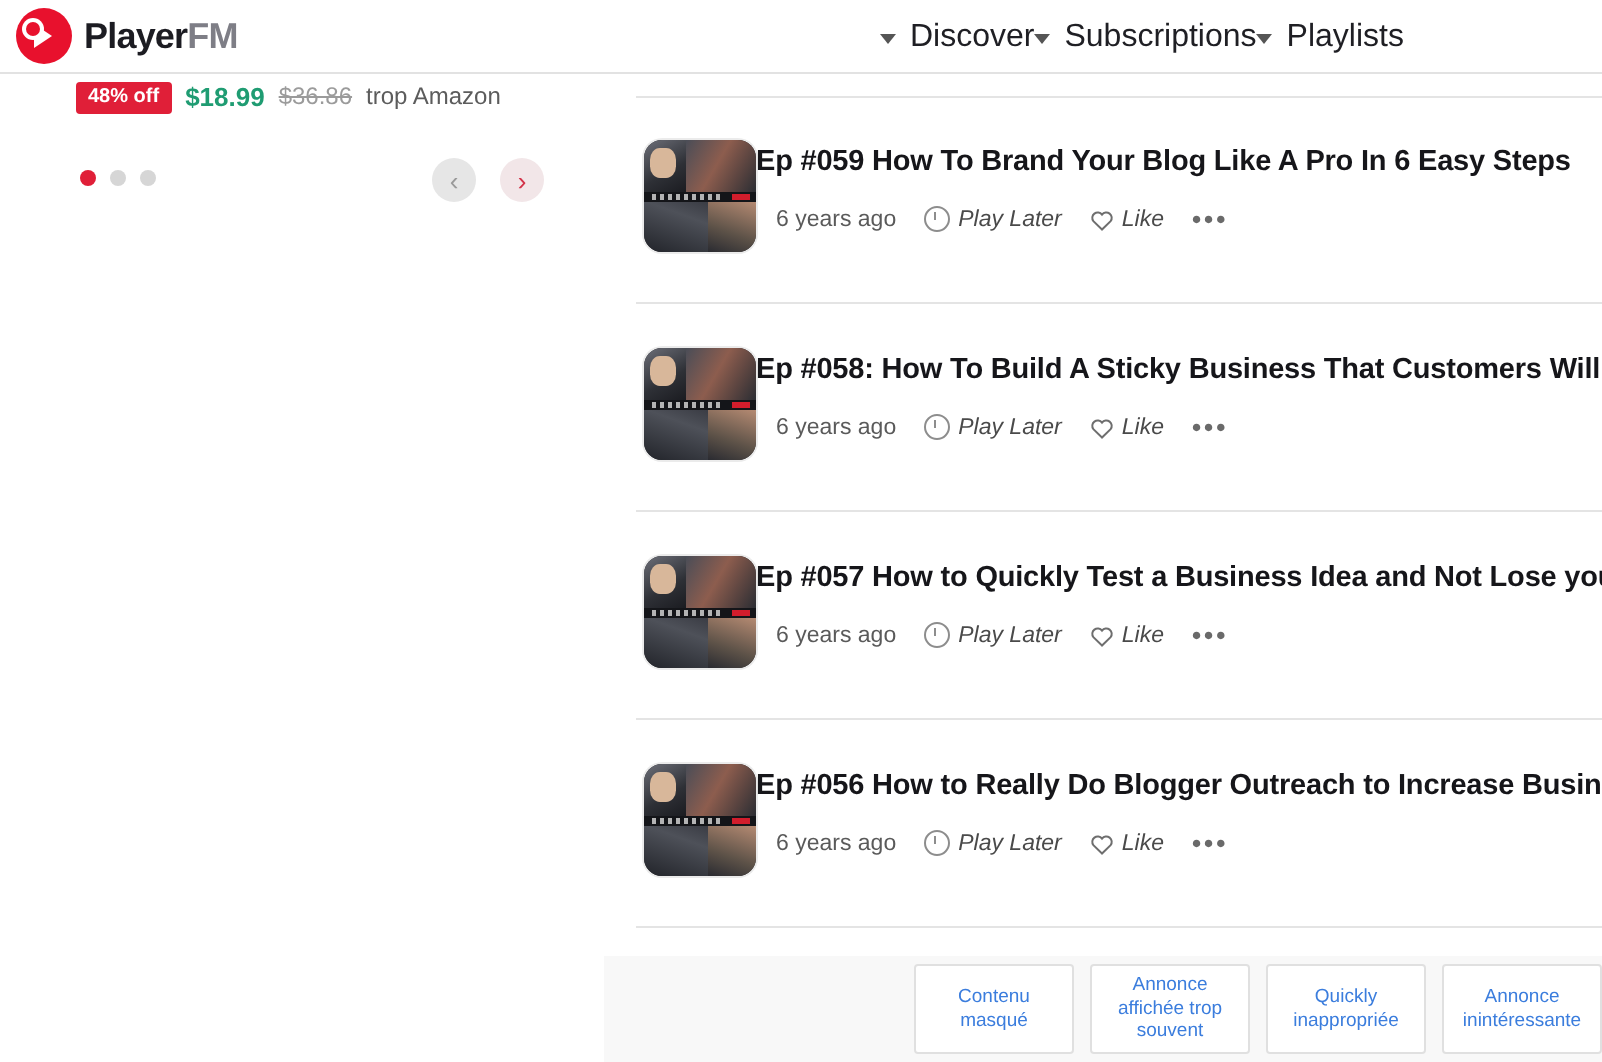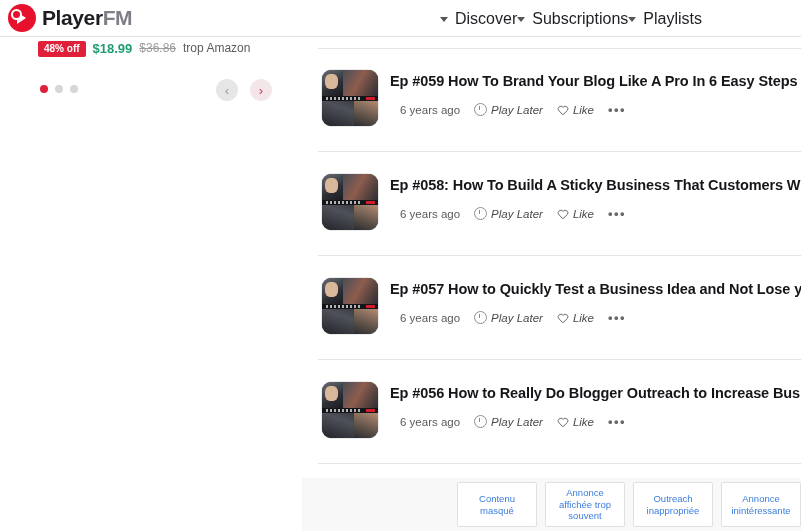--- a/index.html
+++ b/index.html
@@ -53,21 +53,21 @@
   .brand-mark::after {
     content: "";
     position: absolute;
     left: 5px; top: 7px;
     width: 7px; height: 7px;
     border-radius: 50%;
     background: #e8112d;
     box-shadow: 0 0 0 2px #ffffff;
   }
   .brand-text {
-    font-size: 21px;
+    font-size: 18px;
     font-weight: bold;
     letter-spacing: -0.4px;
     line-height: 28px;
     white-space: nowrap;
   }
   .brand-text .b-player { color: #1c1c22; }
   .brand-text .b-fm { color: #7e7e86; font-weight: bold; }
 
   .main-nav {
     position: absolute;
@@ -191,21 +191,21 @@
     position: absolute;
     left: 318px; top: 48px;
     width: 483px;
     height: 1px;
     background: #e4e4e4;
   }
   .episode-row {
     position: relative;
     display: flex;
     align-items: flex-start;
-    gap: 12px;
+    gap: 0;
     padding: 22px 0 22px 4px;
     border-bottom: 1px solid #e4e4e4;
     box-sizing: border-box;
     height: 104px;
   }
   .ep-thumb {
     width: 56px; height: 56px;
     border-radius: 9px;
     flex: none;
     position: relative;
@@ -518,16 +518,16 @@
       </div>
     </div>
   </div>
 
 </div>
 
 <div class="ad-panel">
   <div class="ad-buttons">
     <button class="ad-btn">Contenu masqué</button>
     <button class="ad-btn">Annonce affichée trop souvent</button>
-    <button class="ad-btn">Outreach inappropriée</button>
+    <button class="ad-btn">Quickly inappropriée</button>
     <button class="ad-btn">Annonce inintéressante</button>
   </div>
 </div>
 
 </body></html>

